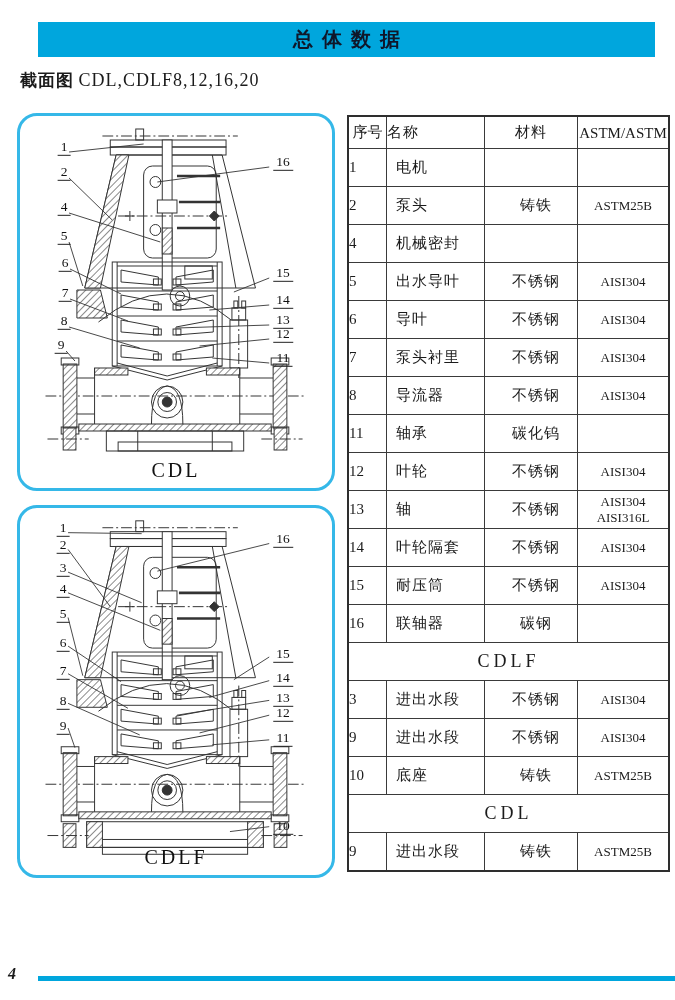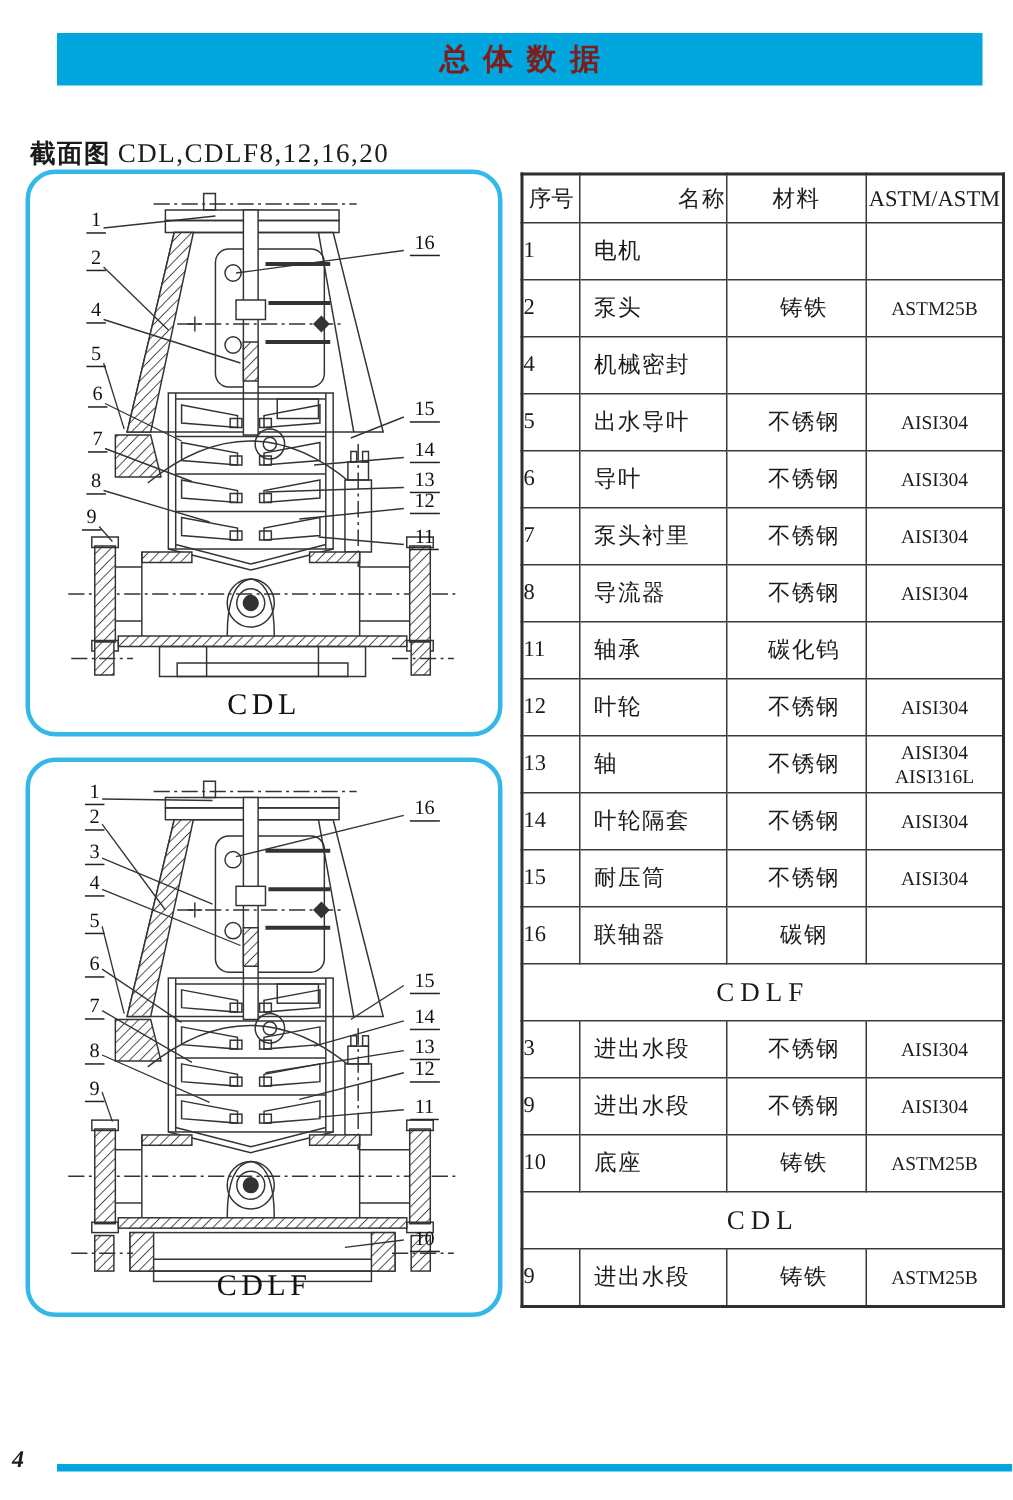--- a/index.html
+++ b/index.html
@@ -2,25 +2,25 @@
 <html><head>
 <meta charset="utf-8">
 <style>
   html,body{margin:0;padding:0;background:#fff;}
   #page{position:relative;width:675px;height:1000px;background:#ffffff;overflow:hidden;
         font-family:"Liberation Serif","DejaVu Serif",serif;color:#1b1b1b;}
 
   
   .banner{position:absolute;left:38px;top:22px;width:617px;height:35px;
           display:flex;align-items:center;justify-content:center;}
-  .banner-text{color:#7f1d1d;font-family:"Liberation Sans","DejaVu Sans",sans-serif;
+  .banner-text{color:#0f172a;font-family:"Liberation Sans","DejaVu Sans",sans-serif;
                font-weight:bold;font-size:20px;letter-spacing:9px;text-indent:9px;}
 
   
-  .sec-title{position:absolute;top:91px;height:24px;white-space:nowrap;font-size:18px;}
+  .sec-title{position:absolute;top:69px;height:24px;white-space:nowrap;font-size:18px;}
   .sec-title .cjk{font-family:"Liberation Sans","DejaVu Sans",sans-serif;font-weight:bold;
                   font-size:17px;letter-spacing:1px;}
   .sec-title .latin{font-family:"Liberation Serif","DejaVu Serif",serif;font-size:18px;letter-spacing:1px;}
   #title-left{left:20px;}
   #title-right{left:345px;}
 
   
   .dbox{position:absolute;left:17px;width:318px;border:3px solid #35b8e8;border-radius:20px;
         box-sizing:border-box;background:#fff;}
   #box-cdl{top:113px;height:378px;}
@@ -329,21 +329,21 @@
         <span class="callout" style="left: 263px; top: 232px;">11</span>
         <span class="callout" style="left: 263px; top: 320px;">10</span>
       </div>
     <div class="caption">CDLF</div>
   </div>
 
   <table id="materials">
     <thead>
       <tr>
         <th class="col-no">序号</th>
-        <th class="col-name" style="text-align:right;padding-left:0 !important;">名称</th>
+        <th class="col-name" style="text-align:left;padding-left:0 !important;">名称</th>
         <th class="col-mat" style="text-align:center;padding-left:0 !important;">材料</th>
         <th class="col-aisi">ASTM/ASTM</th>
       </tr>
     </thead>
     <tbody id="materials-body">
         <tr>
           <td class="col-no">1</td>
           <td class="col-name">电机</td>
           <td class="col-mat"></td>
           <td class="col-aisi"></td>

